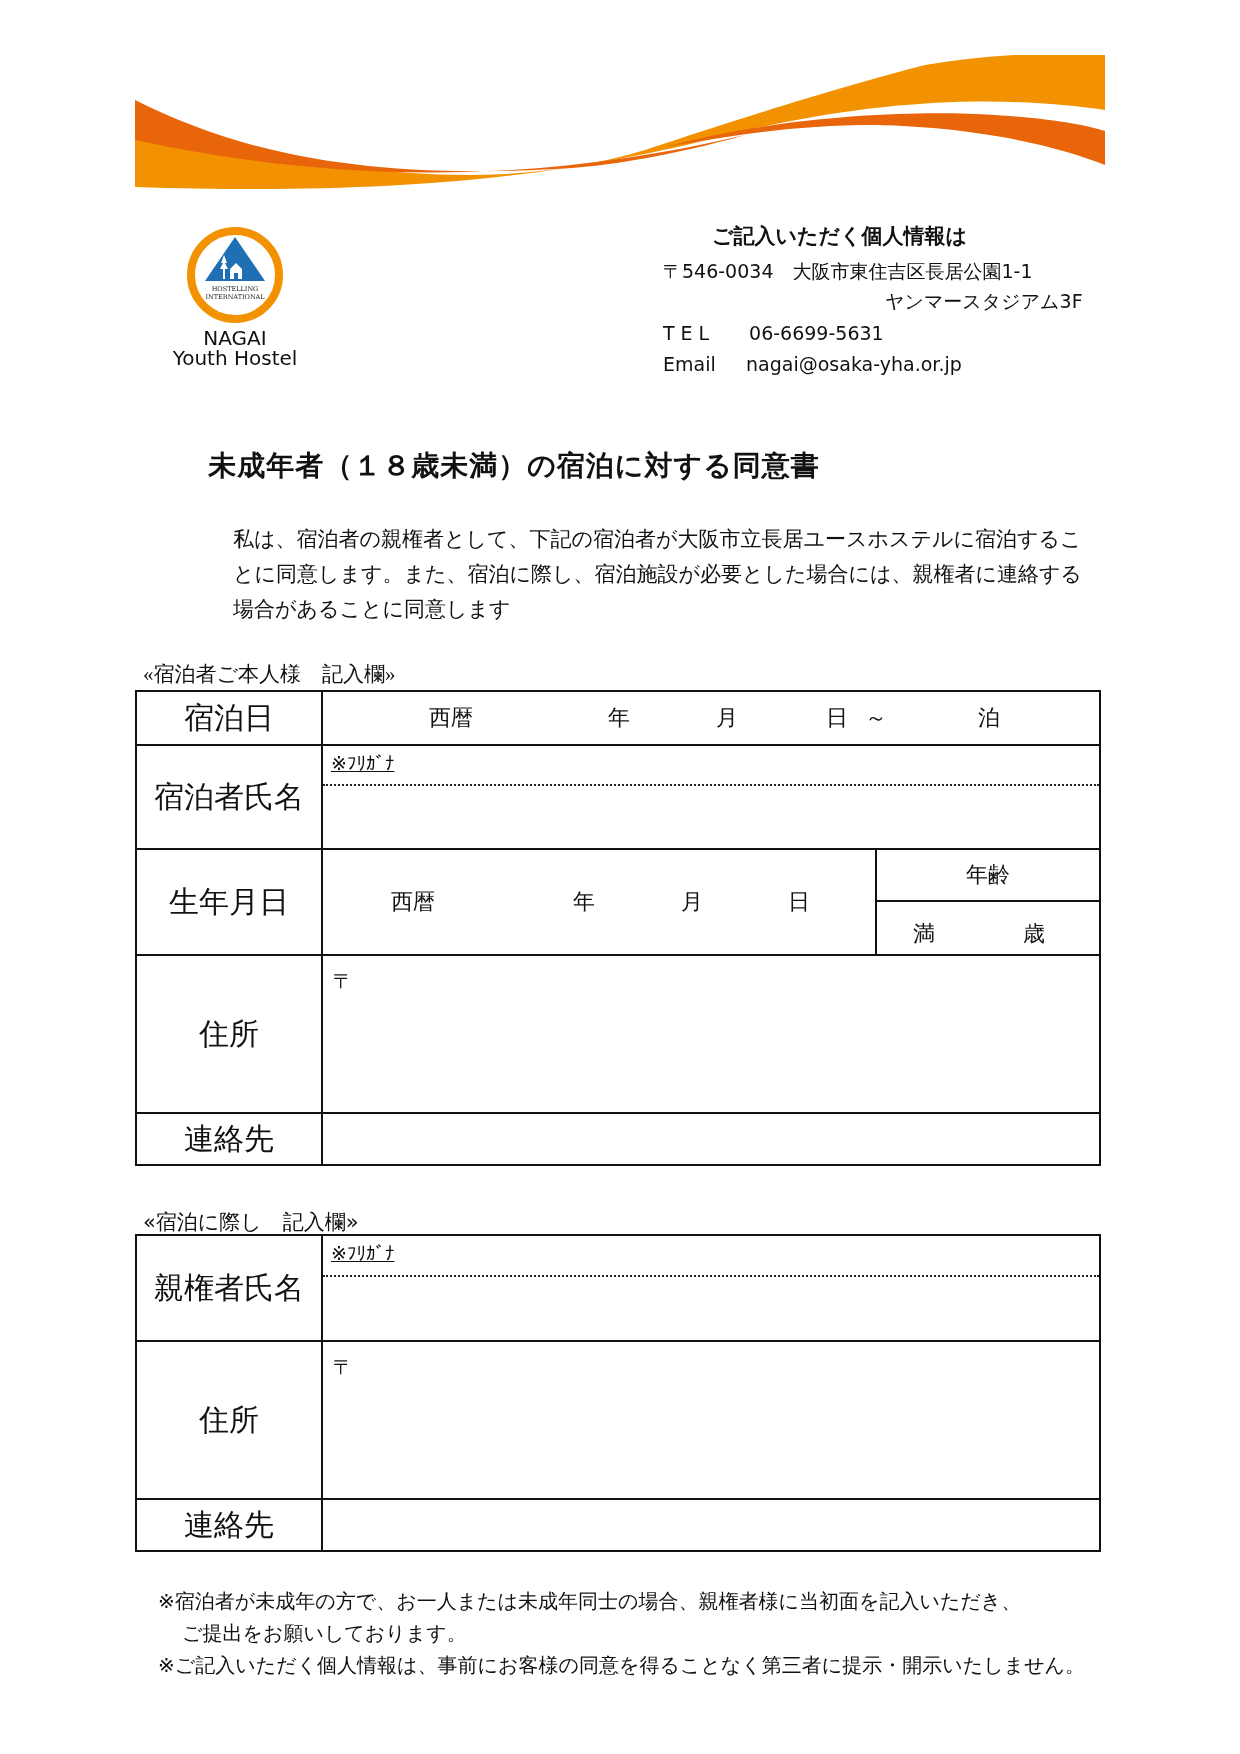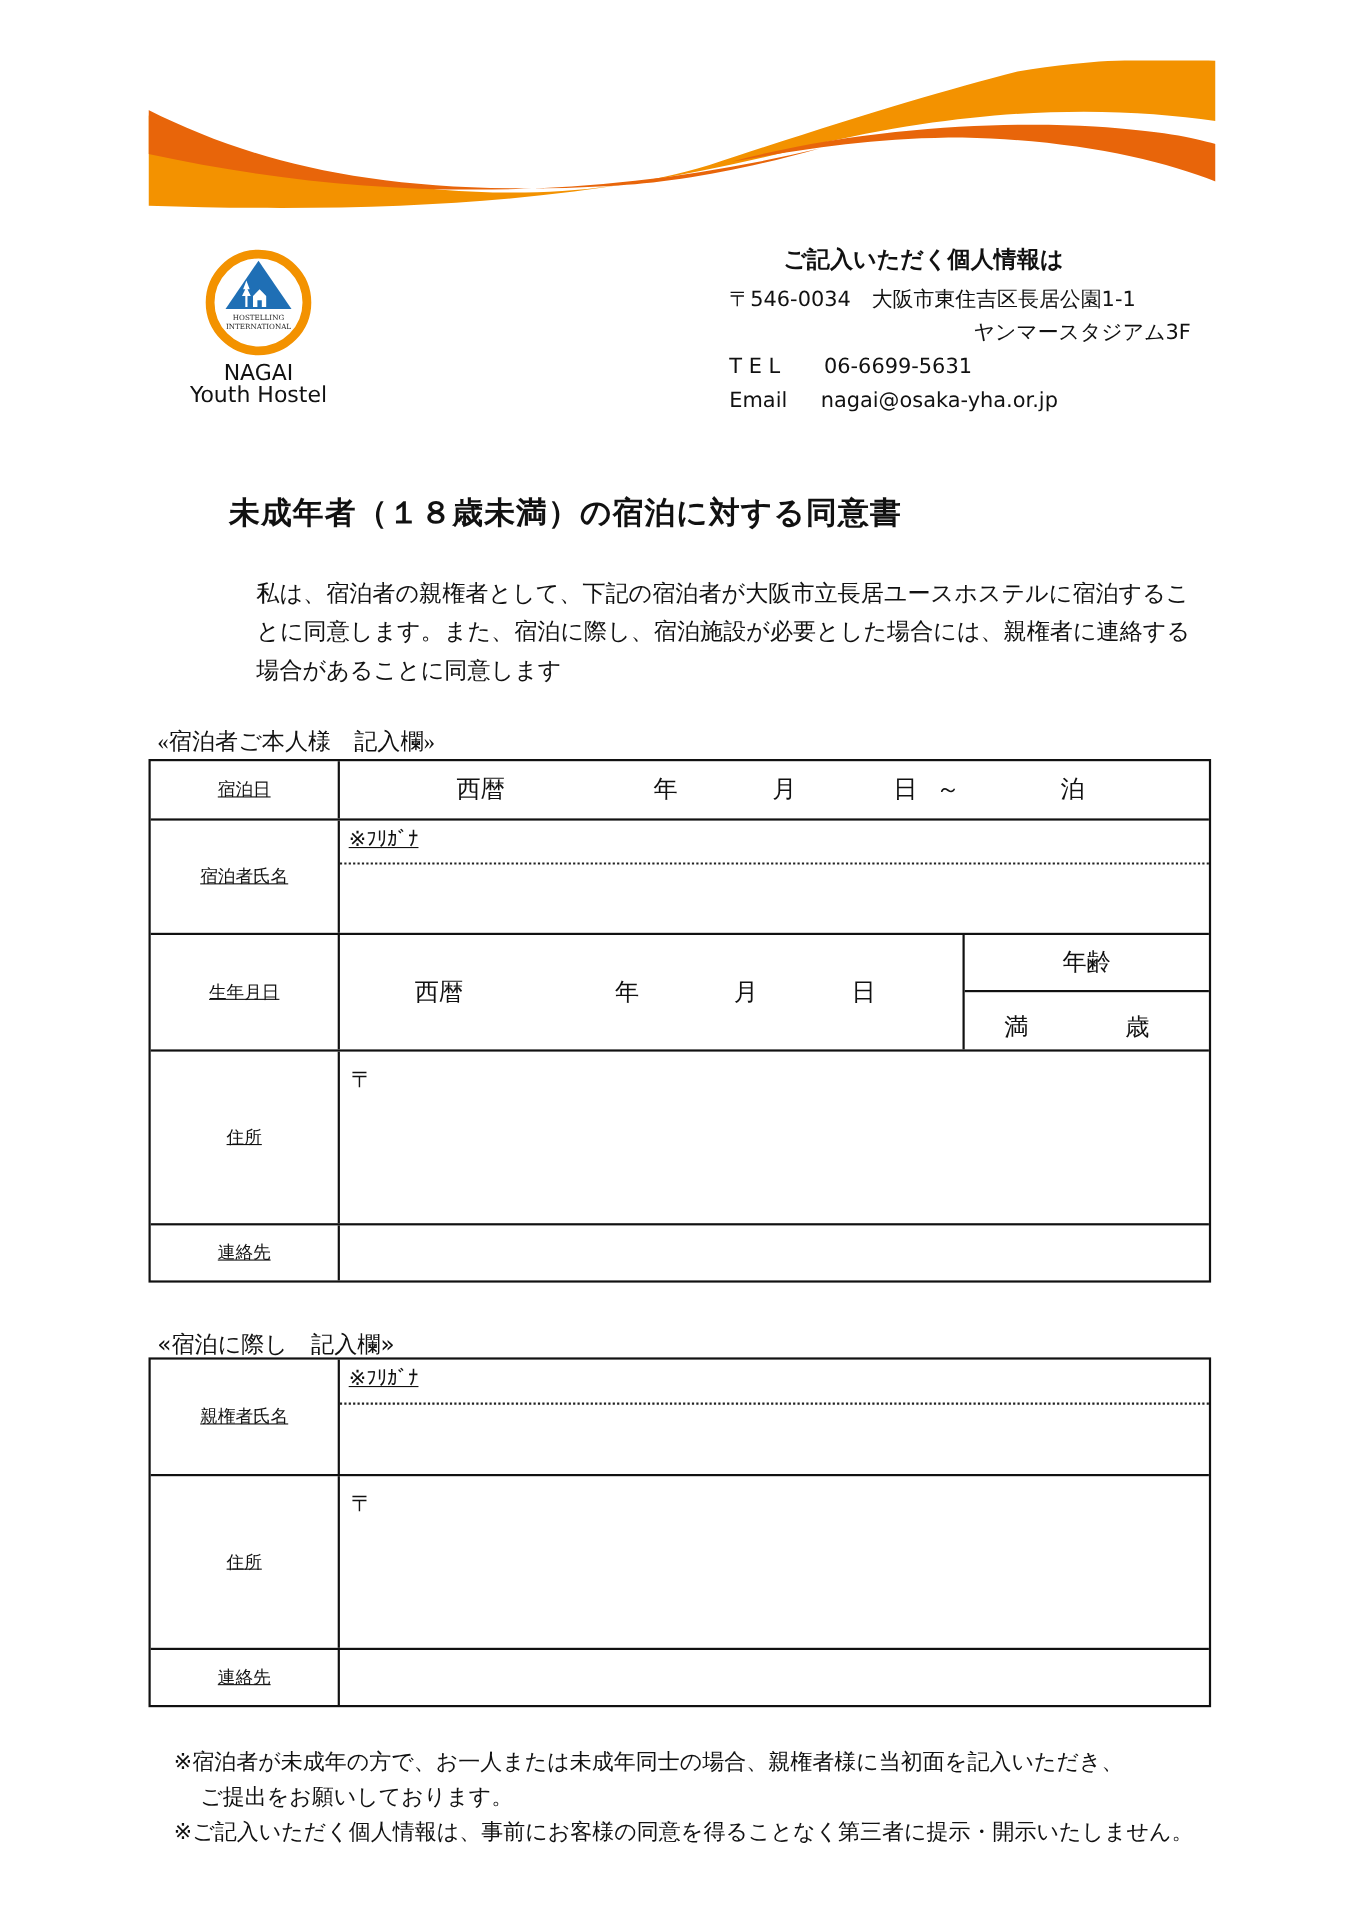--- a/index.html
+++ b/index.html
@@ -35,22 +35,22 @@
 
     
     .caption { font-size: 21px; white-space: nowrap; }
     #guest-caption { left: 143px; top: 660px; font-family: Liberation Serif, serif; }
     #parent-caption { left: 143px; top: 1208px; }
 
     
     .form-table { position: absolute; left: 135px; width: 966px; border: 2.5px solid #111; box-sizing: border-box; }
     .row { display: flex; border-top: 2.5px solid #111; box-sizing: border-box; }
     .row:first-child { border-top: none; }
-    .lbl-cell { width: 172px; flex: none; border-right: 2.5px solid #111; display: flex;
-      align-items: center; justify-content: center; font-size: 16px; box-sizing: border-box; text-decoration: underline; }
+    .lbl-cell { width: 186px; flex: none; border-right: 2.5px solid #111; display: flex;
+      align-items: center; justify-content: center; font-size: 30px; box-sizing: border-box; }
     .val-cell { flex: 1; position: relative; font-size: 22px; box-sizing: border-box; }
     .furigana { position: absolute; left: 8px; top: 6px; font-size: 19px; text-decoration: underline; }
     .dotline { position: absolute; left: 0; right: 0; border-top: 2px dotted #222; }
     .postal { position: absolute; left: 10px; top: 12px; font-size: 20px; }
     .span-txt { position: absolute; top: 50%; transform: translateY(-50%); white-space: nowrap; }
 
     #guest-table { top: 690px; }
     #parent-table { top: 1234px; }
 
     .age-wrap { width: 224px; flex: none; border-left: 2.5px solid #111; display: flex; flex-direction: column; box-sizing: border-box; gap: 12px; }

